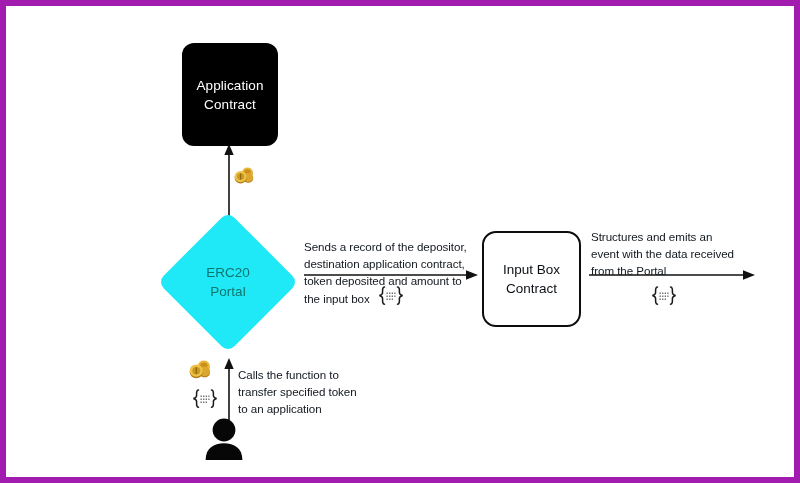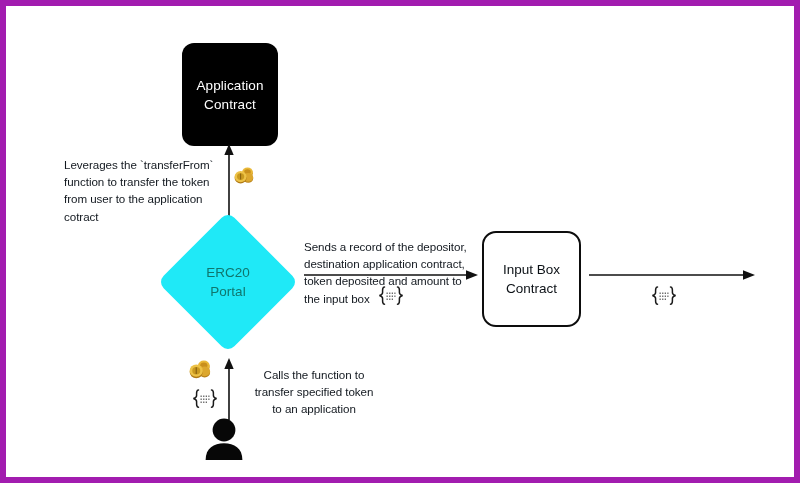--- a/index.html
+++ b/index.html
@@ -111,21 +111,21 @@
     position: absolute;
     color: #12181f;
     font-size: 11.6px;
     line-height: 17.2px;
     white-space: pre-line;
     letter-spacing: -0.05px;
   }
   .desc-leverages { left: 58px;  top: 150px; width: 178px; }
   .desc-sends     { left: 298px; top: 232px; width: 172px; }
   .desc-structures{ left: 585px; top: 222px; width: 168px; }
-  .desc-calls     { left: 232px; top: 360px; width: 152px; text-align: center; }
+  .desc-calls     { left: 232px; top: 360px; width: 152px; }
 
   
   .icon { position: absolute; }
 
   .coin-top    { left: 228px; top: 161px; }
   .coin-bottom { left: 183px; top: 354px; }
 
   .json-mid    { left: 370px; top: 279px; }
   .json-right  { left: 643px; top: 279px; }
   .json-bottom { left: 184px; top: 382px; }
@@ -156,24 +156,20 @@
       <ellipse cx="13.5" cy="5.0" rx="3.3" ry="2.8" fill="#c98f1c"></ellipse>
       <ellipse cx="14.2" cy="11.4" rx="5.0" ry="4.4" fill="#b9821a"></ellipse>
       <ellipse cx="14.2" cy="10.3" rx="5.0" ry="4.4" fill="#dca72e"></ellipse>
       <ellipse cx="6.6" cy="10.9" rx="6.0" ry="5.6" fill="#b07a16"></ellipse>
       <ellipse cx="6.6" cy="9.6" rx="6.0" ry="5.6" fill="#edc247"></ellipse>
       <ellipse cx="6.6" cy="9.6" rx="3.6" ry="3.4" fill="#c9991f"></ellipse>
       <path d="M6.6 6.6 L6.6 12.6" stroke="#8c6310" stroke-width="1.1"></path>
     </svg>
   </div>
 
-  <div class="desc desc-leverages">Leverages the `transferFrom`
-function to transfer the token
-from user to the application
-cotract</div>
 
   <div class="node-diamond">
     <div class="shape"></div>
     <div class="label">ERC20
 Portal</div>
   </div>
 
   <div class="arrow arrow-right-1">
     <svg width="174" height="14" viewBox="0 0 174 14">
       <line x1="0" y1="7" x2="164" y2="7" stroke="#111111" stroke-width="1.6"></line>
@@ -201,20 +197,23 @@
 Contract</span>
   </div>
 
   <div class="arrow arrow-right-2">
     <svg width="166" height="14" viewBox="0 0 166 14">
       <line x1="0" y1="7" x2="156" y2="7" stroke="#111111" stroke-width="1.6"></line>
       <polygon points="166,7 154,2.3 154,11.7" fill="#111111"></polygon>
     </svg>
   </div>
 
+  <div class="desc desc-structures">Structures and emits an
+event with the data received
+from the Portal</div>
 
   <div class="icon json-right">
     <svg width="30" height="22" viewBox="0 0 30 22">
       <path d="M8.5 2 C6.2 2 6.6 5.8 6.6 7.6 C6.6 9.6 4.6 10.3 3.4 10.6 C4.6 10.9 6.6 11.6 6.6 13.6 C6.6 15.4 6.2 19.2 8.5 19.2" fill="none" stroke="#1a1a1a" stroke-width="1.5" stroke-linecap="round"></path>
       <path d="M21.5 2 C23.8 2 23.4 5.8 23.4 7.6 C23.4 9.6 25.4 10.3 26.6 10.6 C25.4 10.9 23.4 11.6 23.4 13.6 C23.4 15.4 23.8 19.2 21.5 19.2" fill="none" stroke="#1a1a1a" stroke-width="1.5" stroke-linecap="round"></path>
       <line x1="10.5" y1="8.2" x2="19.5" y2="8.2" stroke="#6a6a6a" stroke-width="1.5" stroke-dasharray="1.3 1.3"></line>
       <line x1="10.5" y1="11.2" x2="19.5" y2="11.2" stroke="#6a6a6a" stroke-width="1.5" stroke-dasharray="1.3 1.3"></line>
       <line x1="10.5" y1="14.2" x2="17.0" y2="14.2" stroke="#6a6a6a" stroke-width="1.5" stroke-dasharray="1.3 1.3"></line>
     </svg>
   </div>

